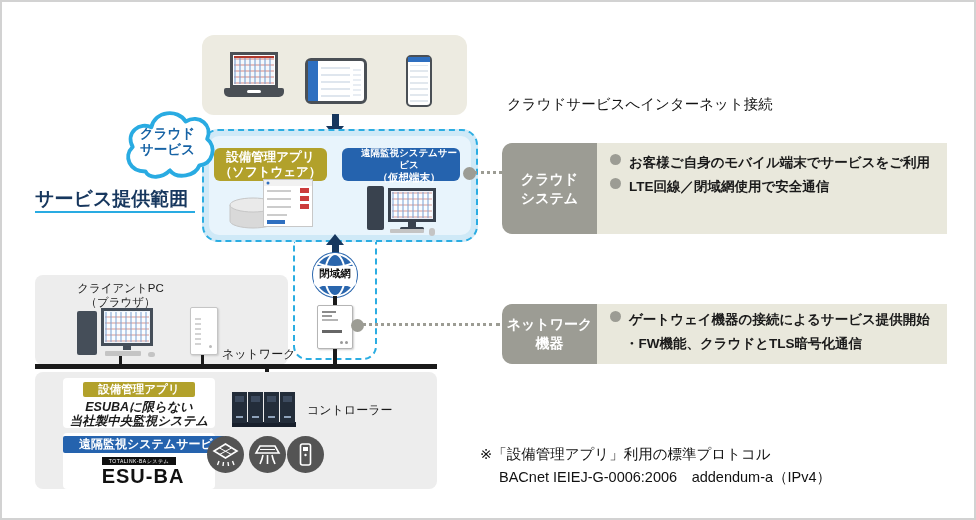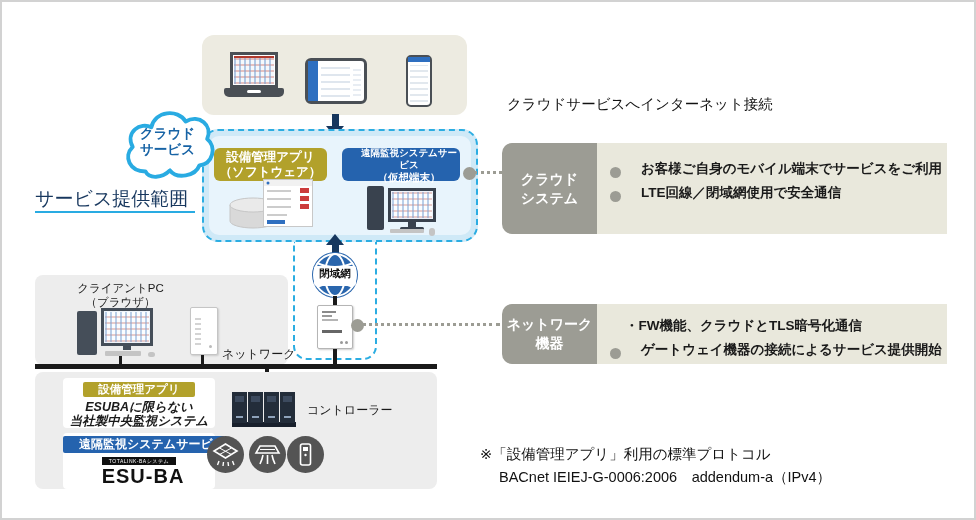--- a/index.html
+++ b/index.html
@@ -33,27 +33,27 @@
   
   .extbox{left:291px;top:239px;width:84px;height:119px;background:#fff;
           border:2px dashed #2bade2;border-top:none;border-radius:0 0 14px 14px;}
   .mainbox{left:200px;top:127px;width:276px;height:113px;background:#cfe9f7;
            border:2px dashed #2bade2;border-radius:16px;}
   .innerpanel{position:absolute;inset:5px;background:#e8f4fc;border-radius:10px;}
   .tagbox{color:#fff;font-weight:bold;text-align:center;border-radius:6px;display:flex;flex-direction:column;justify-content:center;}
   .gold{background:#b2a12b;}
   .blue{background:#2563ae;padding-left:16px;}
   .cloudtxt{color:#1763a5;font-weight:bold;font-size:13.5px;line-height:16px;text-align:center;}
-  .scope{font-size:19px;font-weight:normal;color:#17375e;}
+  .scope{font-size:19px;font-weight:bold;color:#17375e;}
   .scopeline{background:#29abe2;height:2px;}
   
   .paneltitle{background:#9c9c94;color:#fff;border-radius:10px 0 0 10px;display:flex;flex-direction:column;
               justify-content:center;text-align:center;font-size:14px;font-weight:bold;line-height:19px;}
   .panelbody{background:#e9e8dc;}
-  .brow{display:flex;align-items:flex-end;gap:20px;font-size:13.5px;font-weight:bold;color:#1a1a1a;height:24px;}
+  .brow{display:flex;align-items:flex-start;gap:8px;font-size:13.5px;font-weight:bold;color:#1a1a1a;height:24px;}
   .bdot{width:11px;height:11px;border-radius:50%;background:#9c9c94;flex:0 0 auto;}
   .dotline{border-top:3px dotted #9c9c94;}
   .cdot{width:13px;height:13px;border-radius:50%;background:#9c9c94;}
   
   .graybox{background:#ededed;border-radius:8px;}
   .small-label{font-size:11.5px;line-height:14px;text-align:center;color:#1a1a1a;}
   .busline{background:#1a1a1a;}
   .vline{background:#1a1a1a;width:4px;}
   .whitebox{background:#fff;border-radius:4px;}
   .hdrbar{color:#fff;font-weight:bold;text-align:center;}
@@ -198,26 +198,26 @@
         <span class="bdot"></span>
         <span>LTE回線／閉域網使用で安全通信</span>
       </div>
   </div>
 
   <div class="abs paneltitle" style="left:500px;top:302px;width:95px;height:60px;">
     <span>ネットワーク</span>
     <span>機器</span>
   </div>
   <div class="abs panelbody" style="left:595px;top:302px;width:350px;height:60px;padding:7px 0 0 13px;">
-    <div class="brow" style="padding-left:15px;">
-        <span>・FW機能、クラウドとTLS暗号化通信</span>
-      </div>
     <div class="brow">
         <span class="bdot"></span>
         <span>ゲートウェイ機器の接続によるサービス提供開始</span>
+      </div>
+    <div class="brow" style="padding-left:15px;">
+        <span>・FW機能、クラウドとTLS暗号化通信</span>
       </div>
   </div>
 
   <div class="abs graybox" style="left:33px;top:273px;width:253px;height:90px;"></div>
   <div class="abs small-label" style="left:61px;top:279px;width:115px;">
     <div>クライアントPC</div>
     <div>（ブラウザ）</div>
   </div>
 
   <div class="abs tower" style="left:75px;top:309px;width:20px;height:44px;background:#454e59;"></div>

